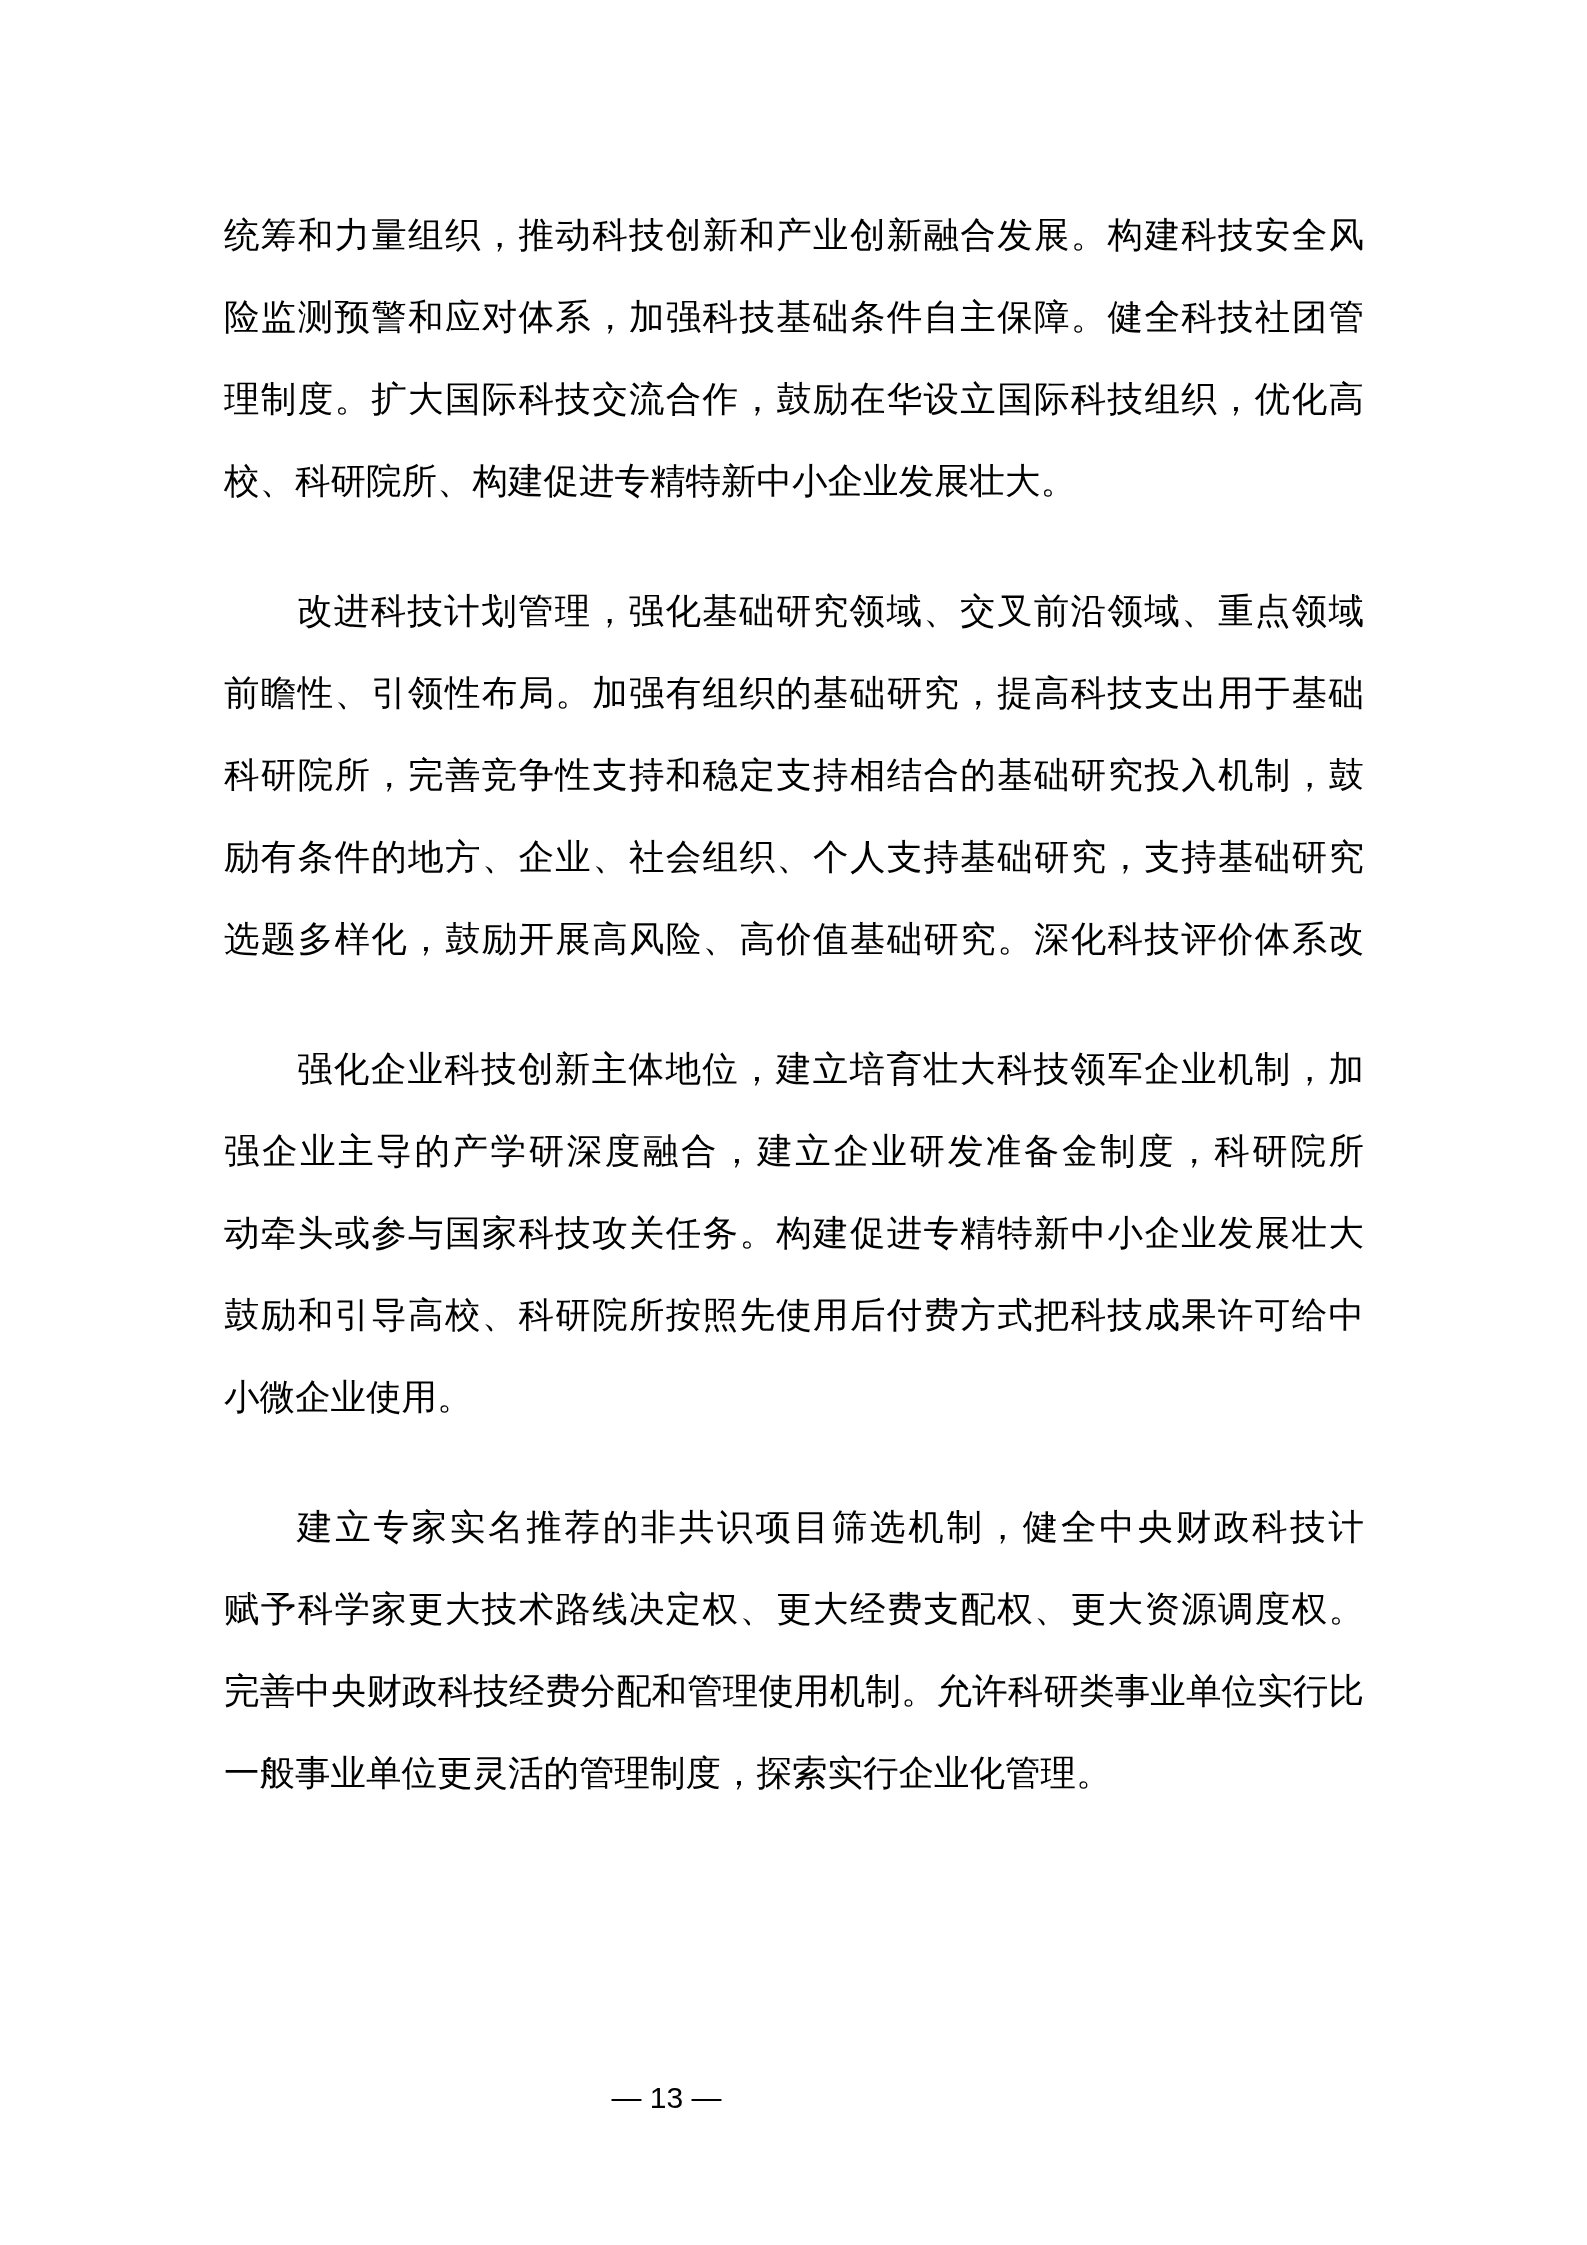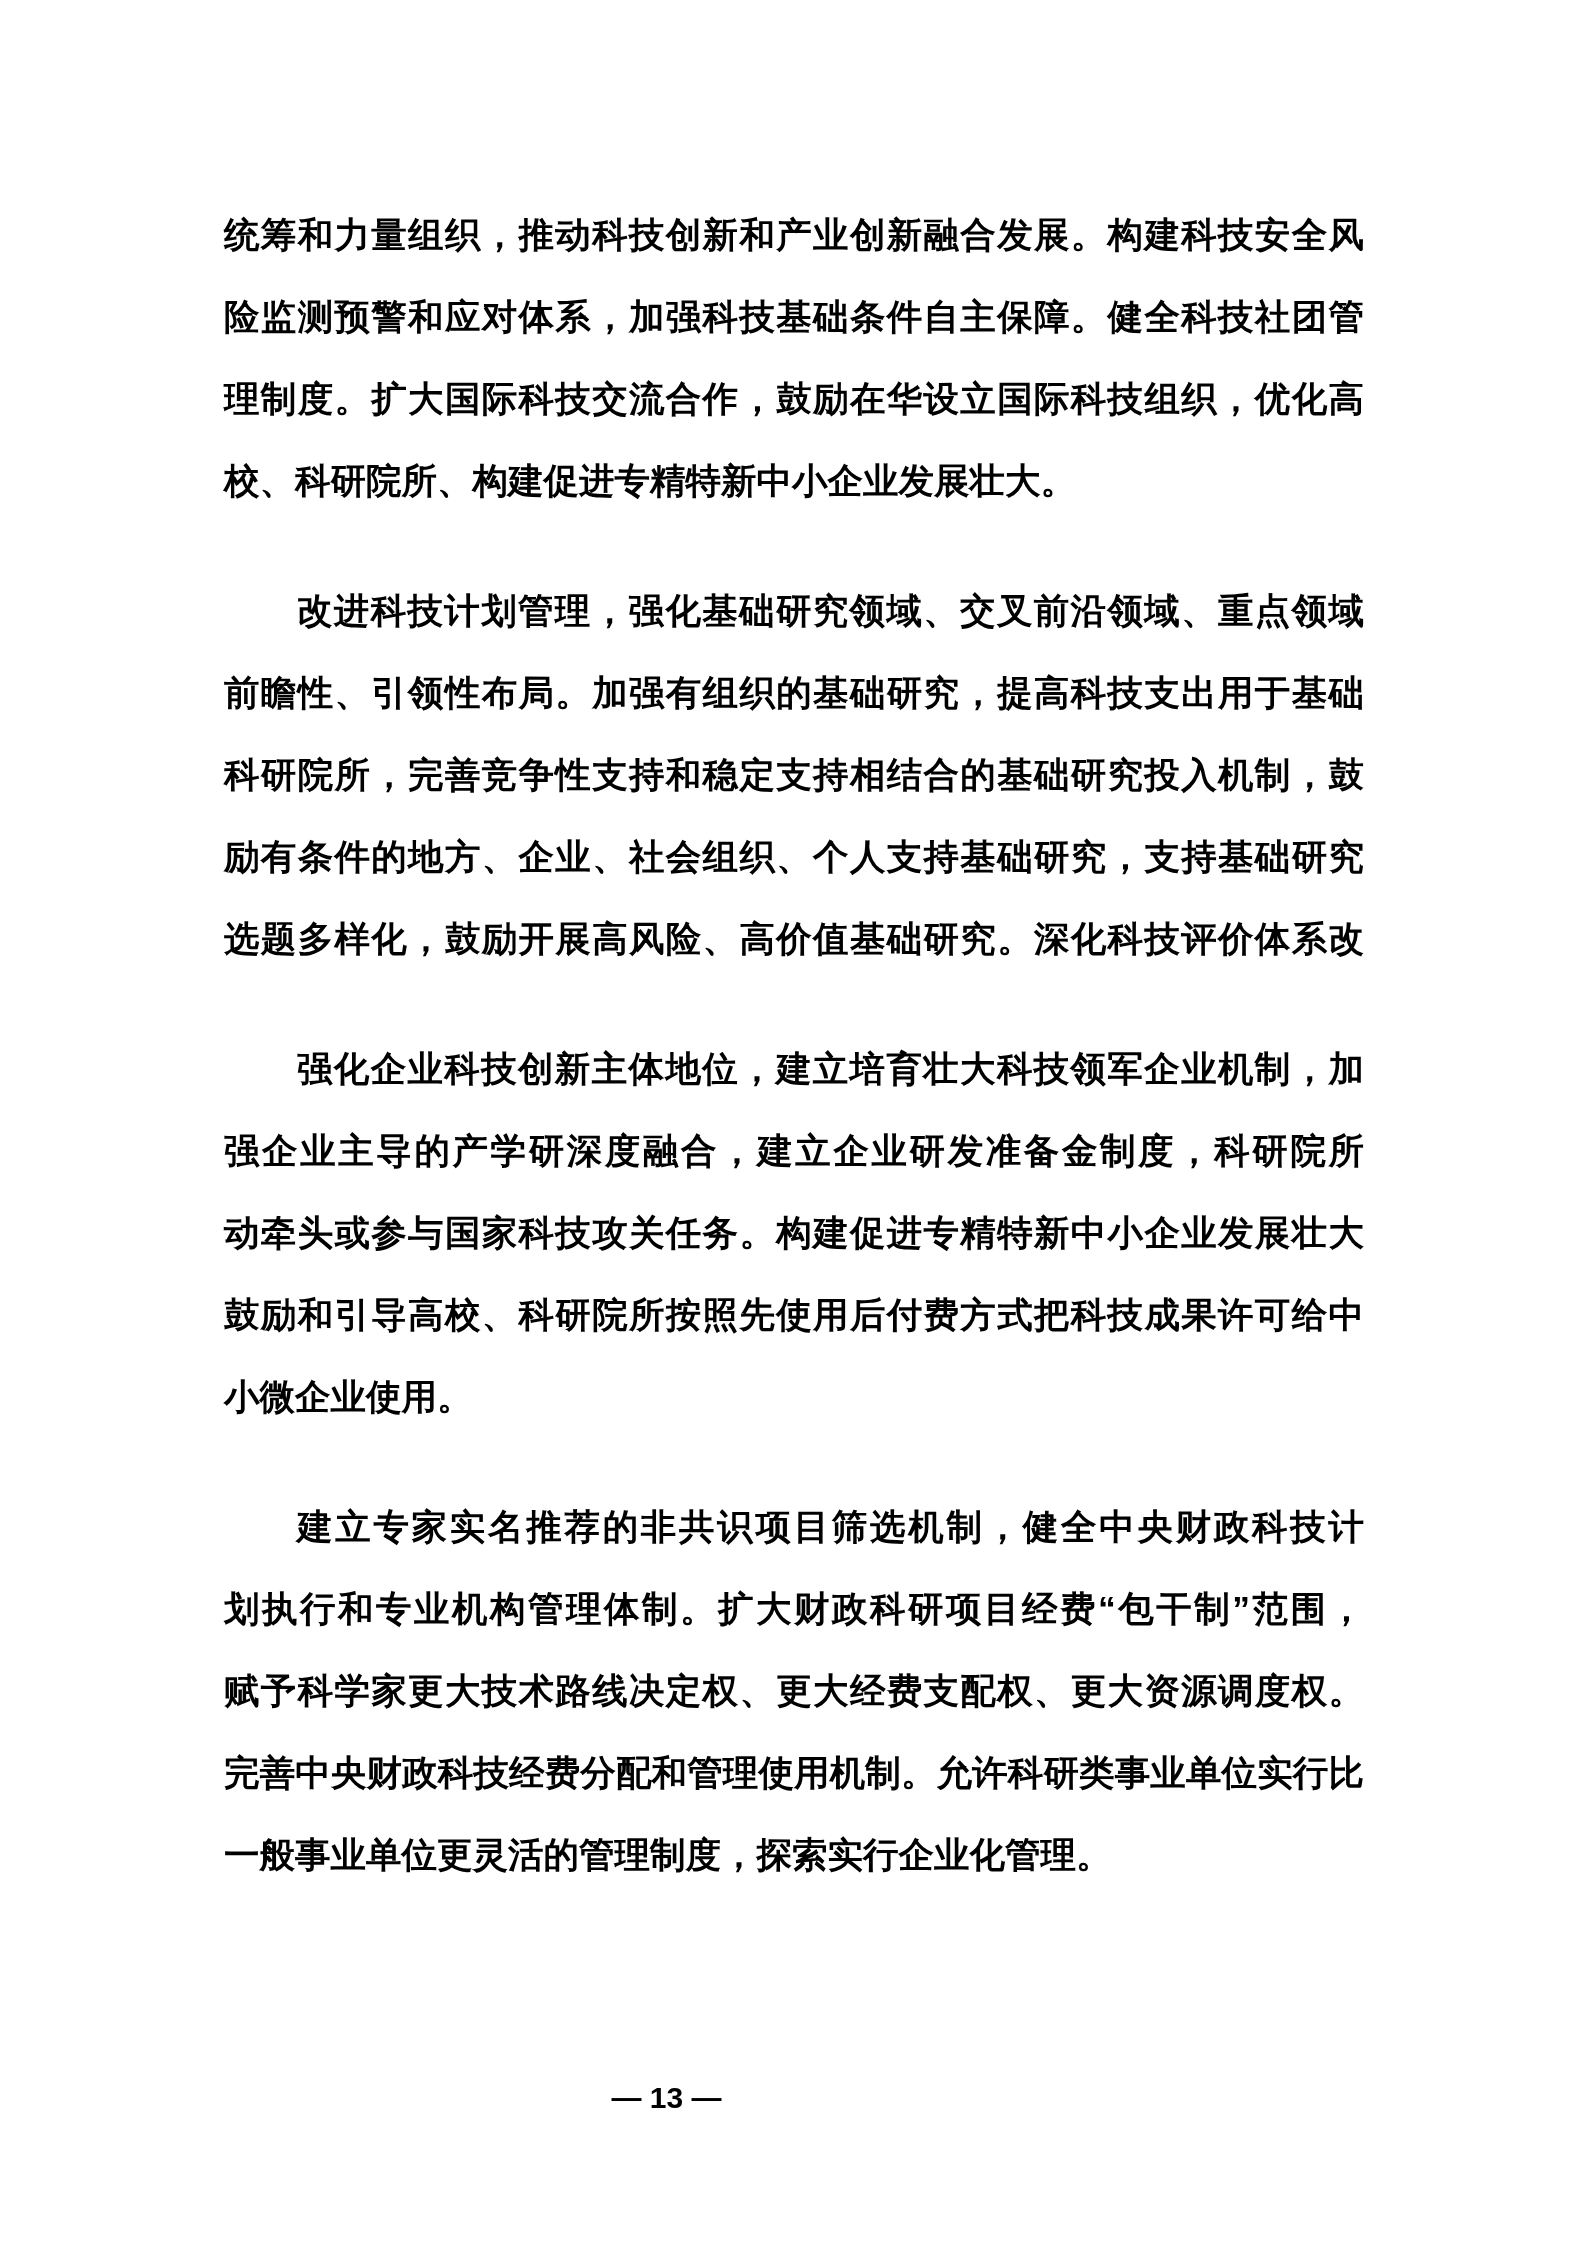--- a/index.html
+++ b/index.html
@@ -8,21 +8,20 @@
     height: 2245px;
     background: #ffffff;
     font-family: "Liberation Sans", "DejaVu Sans", sans-serif;
     overflow: hidden;
   }
   .page {
     position: relative;
     width: 1587px;
     height: 2245px;
     background: #ffffff;
-    font-weight: bold;
   }
   .content {
     position: absolute;
     left: 224px;
     top: 194px;
     width: 1140px;
   }
   .para {
     margin-bottom: 48px;
   }
@@ -75,20 +74,19 @@
       </div>
       <div class="para indent">
         <div class="line">强化企业科技创新主体地位，建立培育壮大科技领军企业机制，加</div>
         <div class="line">强企业主导的产学研深度融合，建立企业研发准备金制度，科研院所</div>
         <div class="line">动牵头或参与国家科技攻关任务。构建促进专精特新中小企业发展壮大</div>
         <div class="line">鼓励和引导高校、科研院所按照先使用后付费方式把科技成果许可给中</div>
         <div class="line para-end">小微企业使用。</div>
       </div>
       <div class="para indent">
         <div class="line">建立专家实名推荐的非共识项目筛选机制，健全中央财政科技计</div>
-        <div class="line">划执行和专业机构管理体制。扩大财政科研项目经费“包干制”范围，</div>
         <div class="line">赋予科学家更大技术路线决定权、更大经费支配权、更大资源调度权。</div>
         <div class="line">完善中央财政科技经费分配和管理使用机制。允许科研类事业单位实行比</div>
         <div class="line para-end">一般事业单位更灵活的管理制度，探索实行企业化管理。</div>
       </div>
     </div>
   <div class="footer">— 13 —</div>
 </div>
 
 </body></html>

